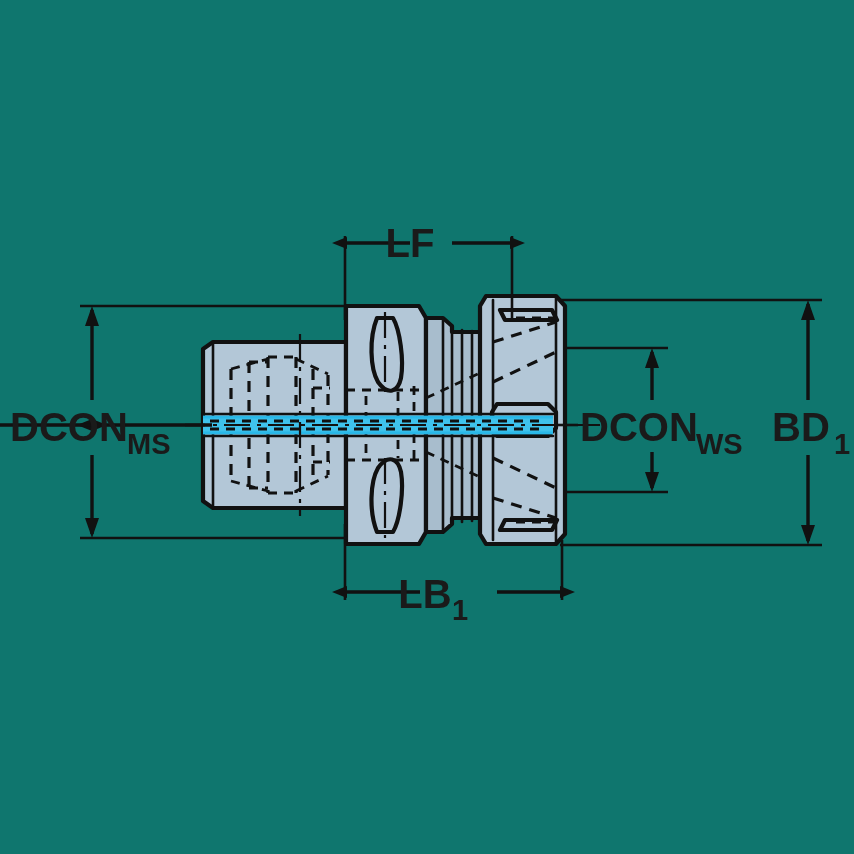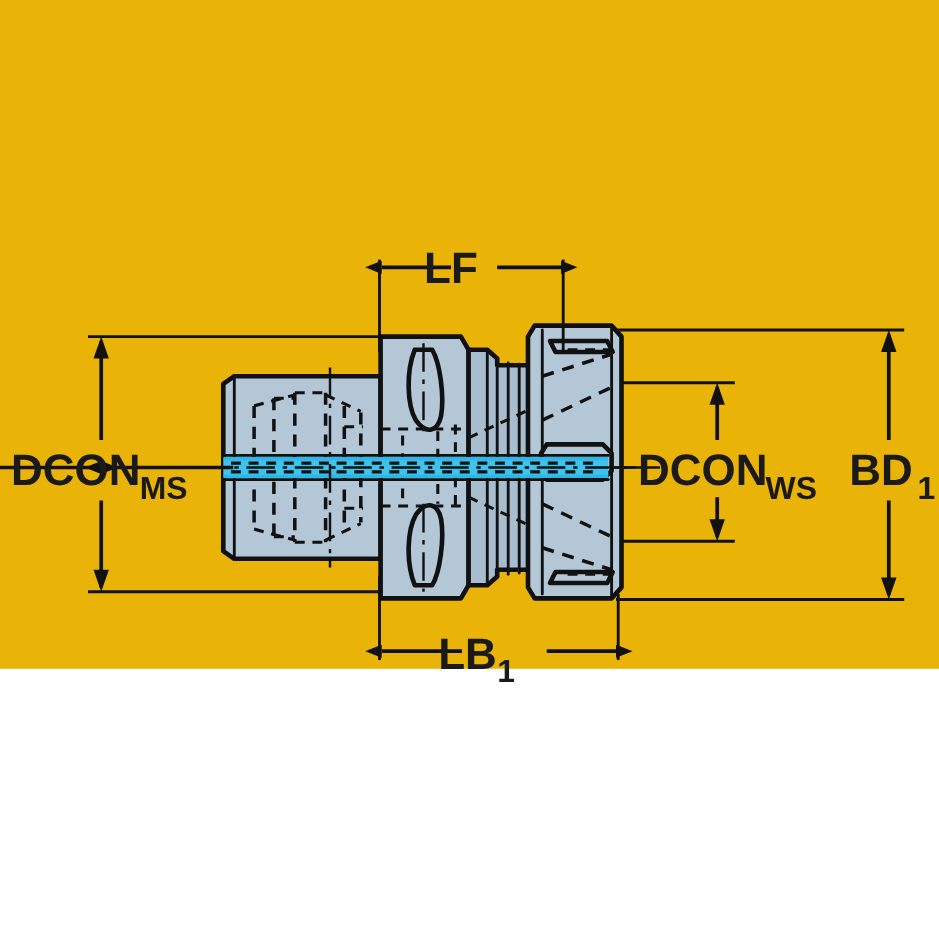--- a/index.html
+++ b/index.html
@@ -10,22 +10,22 @@
   }
   body {
     width: 854px;
     height: 854px;
     font-family: "Liberation Sans", sans-serif;
     overflow: hidden;
   }
   #diagram-root {
     position: relative;
     width: 854px;
-    height: 608px;
-    background: #eab308;
+    height: 854px;
+    background: #0f766e;
   }
   #drawing-svg {
     display: block;
     width: 854px;
     height: 854px;
   }
   .dim-label {
     font-family: "Liberation Sans", sans-serif;
     font-weight: bold;
     fill: #1a1a1a;

